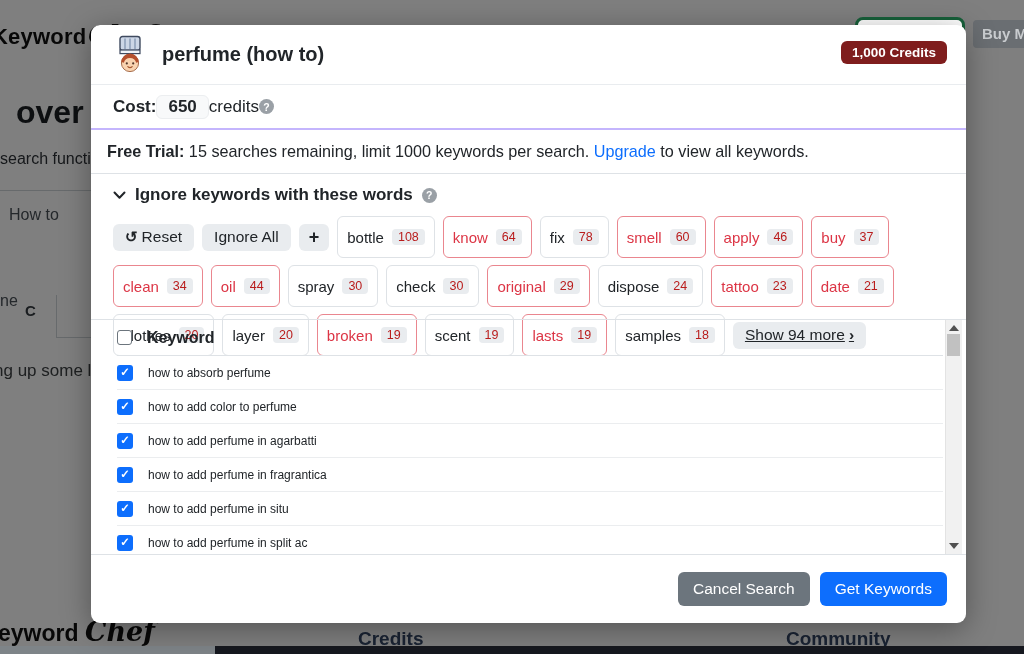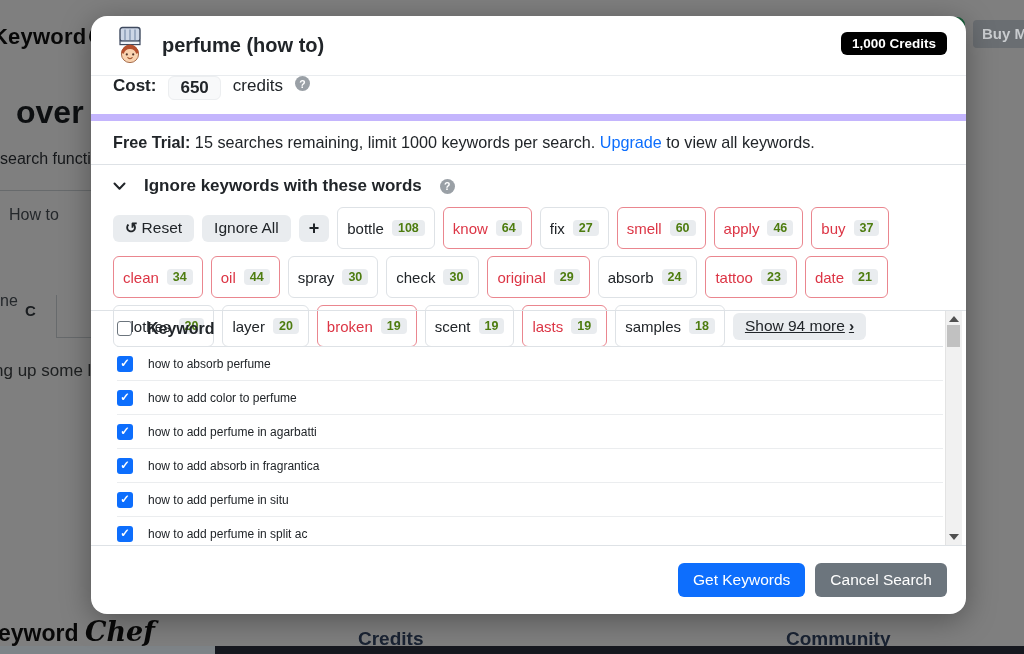--- a/index.html
+++ b/index.html
@@ -29,58 +29,58 @@
   .overlay{position:absolute;inset:0;background:rgba(0,0,0,0.5);z-index:10;}
 
   
   .green-sliver{left:855px;top:17px;width:104px;height:40px;background:#fff;
                 border:3px solid #17603a;border-radius:8px;z-index:20;}
   .buy-btn{left:973px;top:20px;width:72px;height:28px;background:#6a6e72;border-radius:4px;
            color:#c9cccf;font-weight:700;font-size:15px;line-height:28px;padding-left:9px;
            z-index:20;white-space:nowrap;overflow:hidden;}
 
   
-  .modal{left:91px;top:16px;width:875px;height:598px;background:#fff;border-radius:16px;
+  .modal{left:91px;top:25px;width:875px;height:598px;background:#fff;border-radius:9px;
          box-shadow:0 6px 30px rgba(0,0,0,.35);z-index:30;font-size:16px;}
   .m-header{position:relative;height:60px;border-bottom:1px solid #e9ecef;
             display:flex;align-items:center;gap:15px;padding:0 22px;box-sizing:border-box;}
   .m-title{font-size:20px;font-weight:600;}
-  .credits-badge{position:absolute;right:19px;top:16px;background:#000000;color:#fff;
+  .credits-badge{position:absolute;right:19px;top:16px;background:#7f1d1d;color:#fff;
                  font-size:13.5px;font-weight:700;padding:4px 11px;border-radius:6px;}
 
   .help-icon{display:inline-flex;align-items:center;justify-content:center;width:15px;height:15px;
              border-radius:50%;background:#9aa0a6;color:#fff;font-size:10.5px;font-weight:700;
              vertical-align:-2px;}
 
-  .m-cost{height:45px;border-bottom:7px solid #c4b5fd;display:flex;align-items:flex-start;
-          padding:0 22px;box-sizing:border-box;font-size:17px;gap:12px;}
+  .m-cost{height:45px;border-bottom:2px solid #c4b5fd;display:flex;align-items:center;
+          padding:0 22px;box-sizing:border-box;font-size:17px;gap:0;}
   .cost-label{font-weight:700;}
   .cost-value{background:#f8f9fa;border:1px solid #eceef0;border-radius:6px;
               padding:1px 11px;font-weight:700;}
 
   .m-trial{height:44px;border-bottom:1px solid #dee2e6;display:flex;align-items:center;
-           padding:0 22px;box-sizing:border-box;font-size:16.2px;white-space:pre;}
+           padding:0 16px;box-sizing:border-box;font-size:16.2px;white-space:pre;}
   .trial-label{font-weight:700;}
   .trial-link{color:#0d6efd;cursor:pointer;}
 
   .m-ignore{height:145px;box-sizing:border-box;padding:11px 22px 0;}
-  .ign-head{display:flex;align-items:center;gap:18px;margin-bottom:11px;cursor:pointer;}
+  .ign-head{display:flex;align-items:center;gap:9px;margin-bottom:11px;cursor:pointer;}
   .ign-title{font-size:17px;font-weight:700;}
   .chips{width:800px;display:flex;flex-wrap:wrap;gap:7px 8px;align-items:center;}
   .gbtn{background:#e9ecef;border:none;border-radius:6px;font-family:inherit;
         font-size:15.5px;color:#212529;padding:4px 12px;height:27px;line-height:18px;cursor:pointer;}
   .gbtn .uicon{font-size:15px;font-weight:700;margin-right:4px;}
   .gbtn.plus{font-size:18px;font-weight:700;padding:0 10px;}
   .gbtn.more{font-weight:400;text-decoration:underline;}
   .gbtn.more .chev{font-weight:700;margin-left:4px;}
   .chip{display:inline-flex;align-items:center;background:#fff;border:1px solid #dee2e6;
         border-radius:6px;padding:20px 9px;height:27px;box-sizing:border-box;font-family:inherit;
         font-size:15px;color:#212529;cursor:pointer;}
   .chip.selected{border-color:#ea868f;color:#dc3545;}
-  .chip-count{background:#e9ecef;color:#4d7c0f;border-radius:4px;font-size:12.5px;font-weight:700;
+  .chip-count{background:#e9ecef;color:#b91c1c;border-radius:4px;font-size:12.5px;font-weight:400;
               padding:1px 6px;margin-left:8px;line-height:14px;}
 
   .m-list{position:relative;height:236px;border-top:1px solid #dee2e6;border-bottom:1px solid #dee2e6;
           box-sizing:border-box;overflow:hidden;}
   .list-inner{padding:0 23px 0 26px;}
   .krow{display:flex;align-items:center;gap:15px;height:34px;border-bottom:1px solid #ebedef;
         box-sizing:border-box;}
   .krow.head{height:36px;border-bottom:1px solid #dee2e6;font-weight:700;font-size:16px;}
   .krow-label{font-size:12px;}
   .cb{width:16px;height:16px;border-radius:3px;box-sizing:border-box;flex:none;cursor:pointer;}
@@ -184,21 +184,21 @@
         <button class="chip">
             <span class="chip-word">bottle</span>
             <span class="chip-count">108</span>
           </button>
           <button class="chip selected">
             <span class="chip-word">know</span>
             <span class="chip-count">64</span>
           </button>
           <button class="chip">
             <span class="chip-word">fix</span>
-            <span class="chip-count">27</span>
+            <span class="chip-count">78</span>
           </button>
           <button class="chip selected">
             <span class="chip-word">smell</span>
             <span class="chip-count">60</span>
           </button>
           <button class="chip selected">
             <span class="chip-word">apply</span>
             <span class="chip-count">46</span>
           </button>
           <button class="chip selected">
@@ -219,21 +219,21 @@
           </button>
           <button class="chip">
             <span class="chip-word">check</span>
             <span class="chip-count">30</span>
           </button>
           <button class="chip selected">
             <span class="chip-word">original</span>
             <span class="chip-count">29</span>
           </button>
           <button class="chip">
-            <span class="chip-word">absorb</span>
+            <span class="chip-word">dispose</span>
             <span class="chip-count">24</span>
           </button>
           <button class="chip selected">
             <span class="chip-word">tattoo</span>
             <span class="chip-count">23</span>
           </button>
           <button class="chip selected">
             <span class="chip-word">date</span>
             <span class="chip-count">21</span>
           </button>
@@ -279,38 +279,38 @@
             <div class="krow">
               <div class="cb checked">✓</div>
               <span class="krow-label">how to add color to perfume</span>
             </div>
             <div class="krow">
               <div class="cb checked">✓</div>
               <span class="krow-label">how to add perfume in agarbatti</span>
             </div>
             <div class="krow">
               <div class="cb checked">✓</div>
-              <span class="krow-label">how to add absorb in fragrantica</span>
+              <span class="krow-label">how to add perfume in fragrantica</span>
             </div>
             <div class="krow">
               <div class="cb checked">✓</div>
               <span class="krow-label">how to add perfume in situ</span>
             </div>
             <div class="krow">
               <div class="cb checked">✓</div>
               <span class="krow-label">how to add perfume in split ac</span>
             </div>
           </div>
       </div>
       <div class="sbar">
         <div class="arrow up"></div>
         <div class="thumb"></div>
         <div class="arrow down"></div>
       </div>
     </div>
 
     <div class="m-footer">
+      <button class="btn cancel">Cancel Search</button>
       <button class="btn primary">Get Keywords</button>
-      <button class="btn cancel">Cancel Search</button>
     </div>
 
   </div>
 </div>
 
 </body></html>

